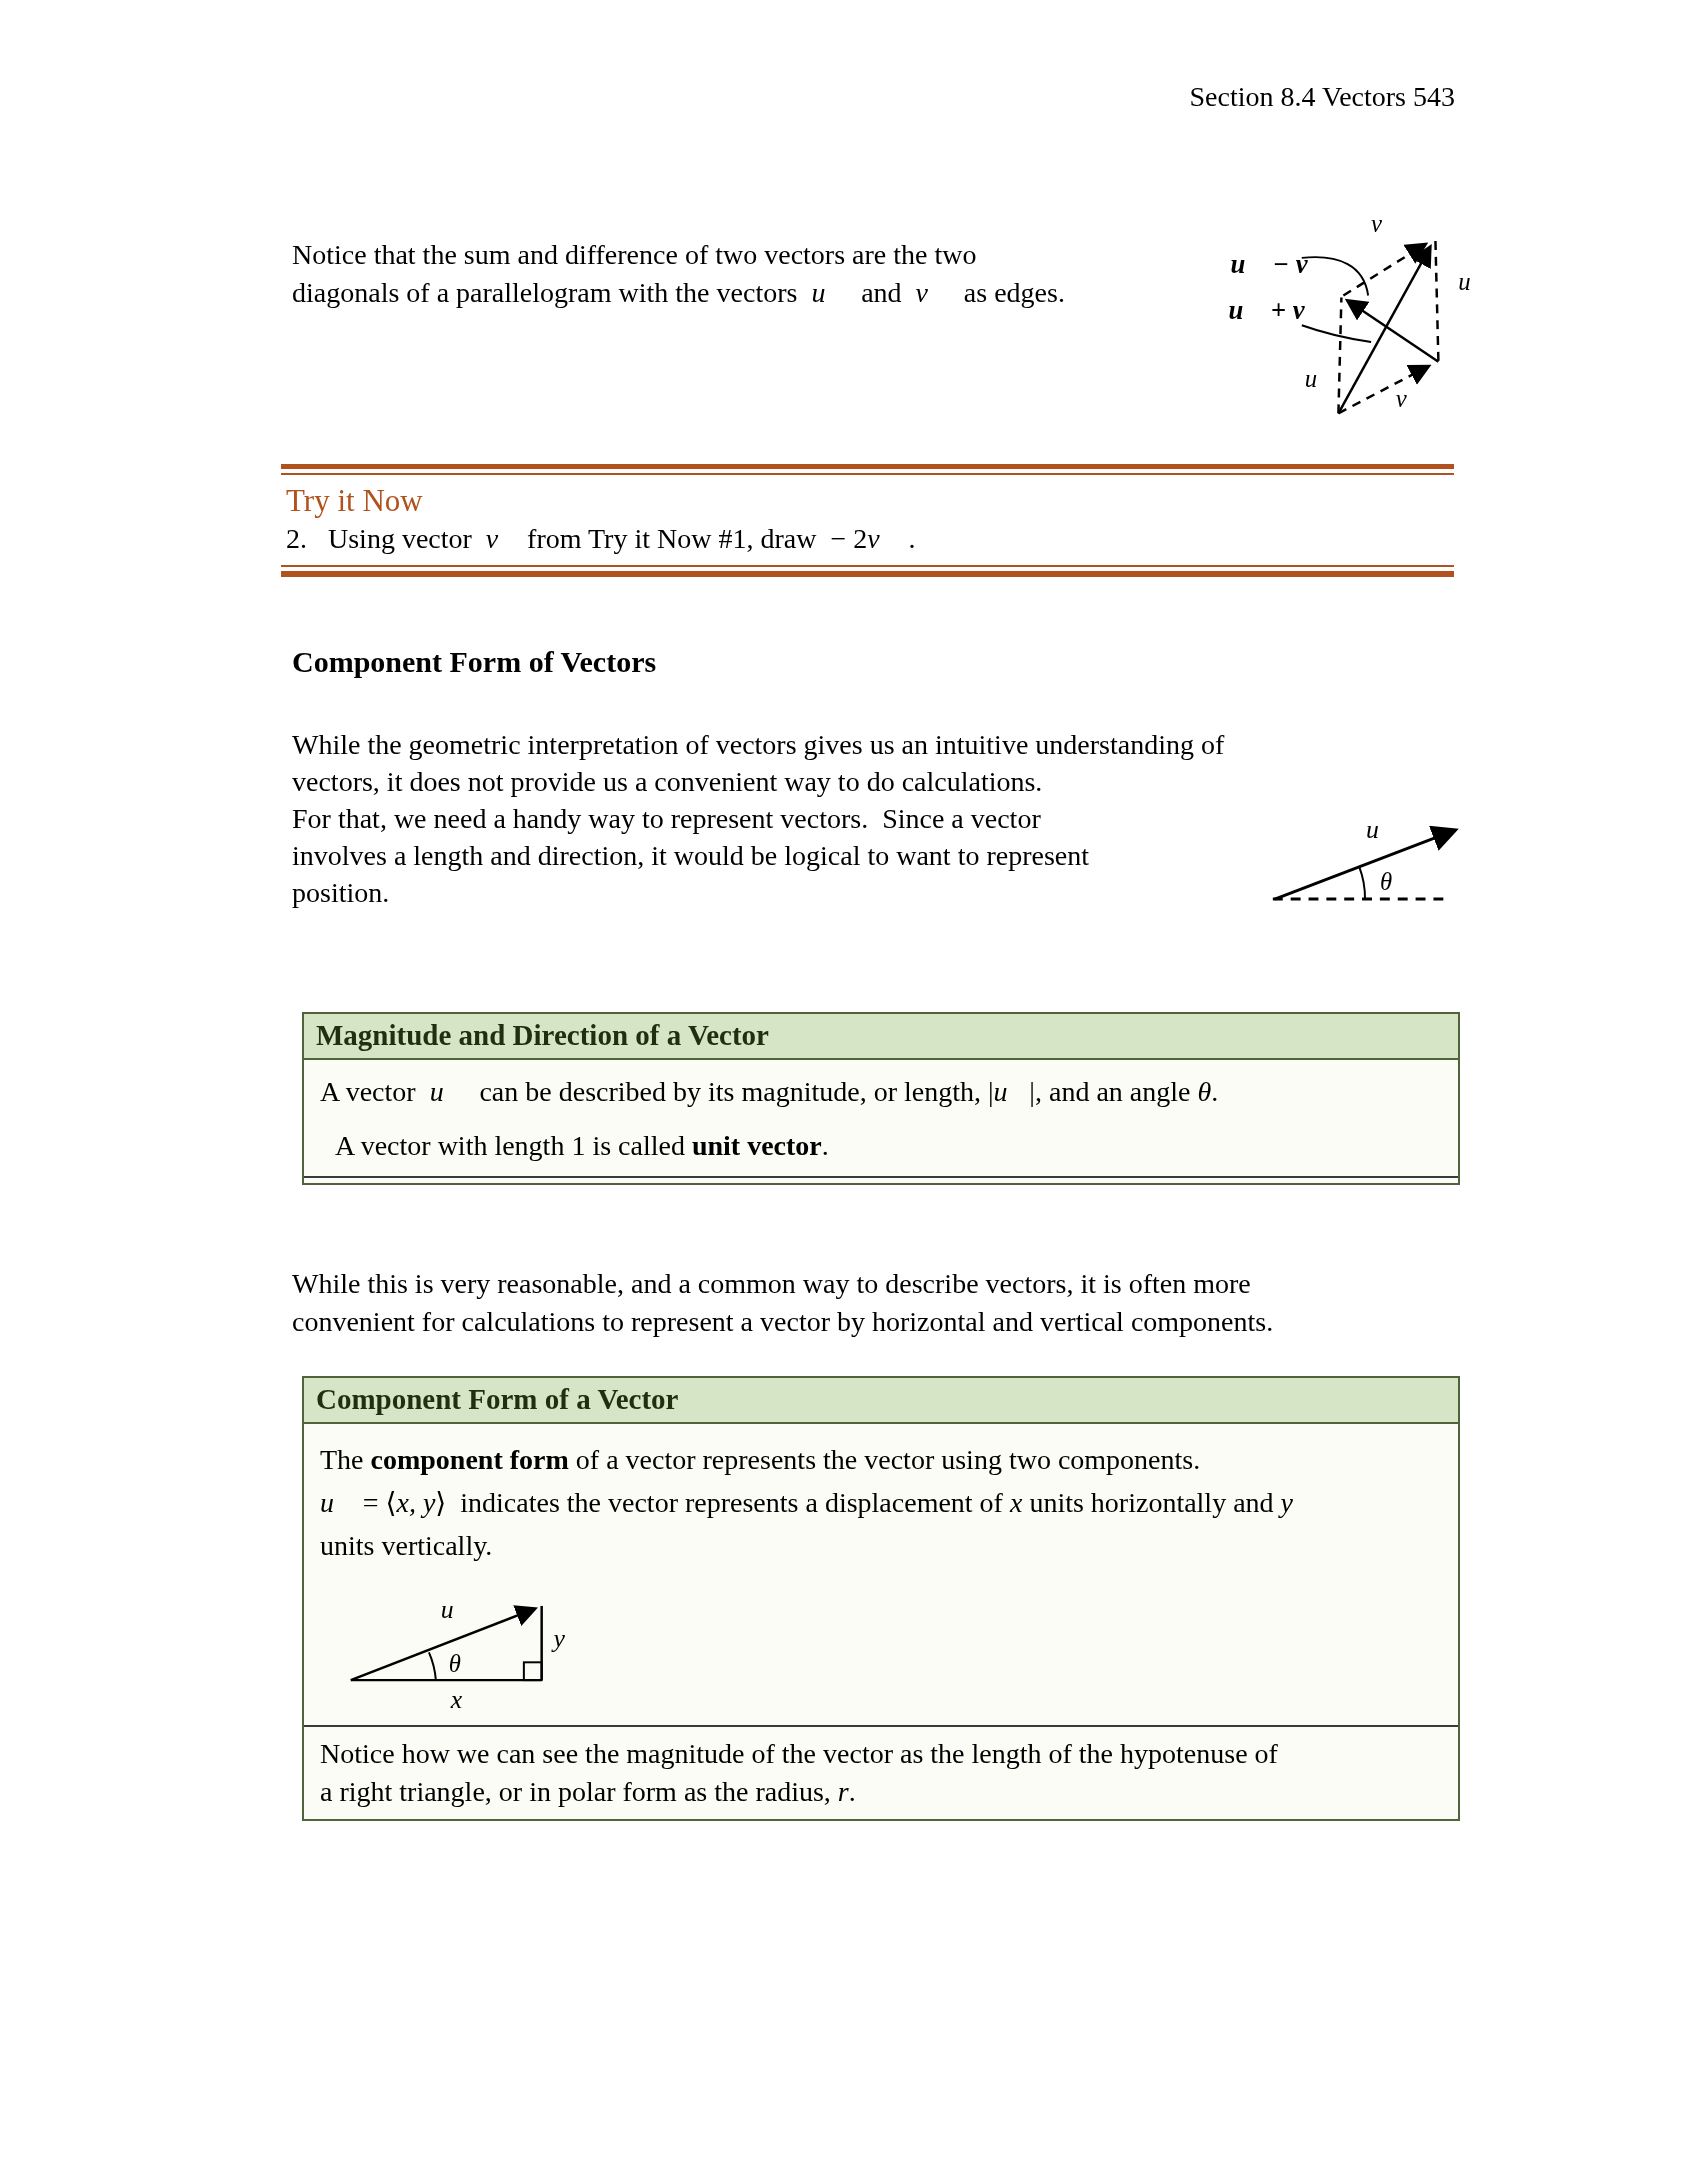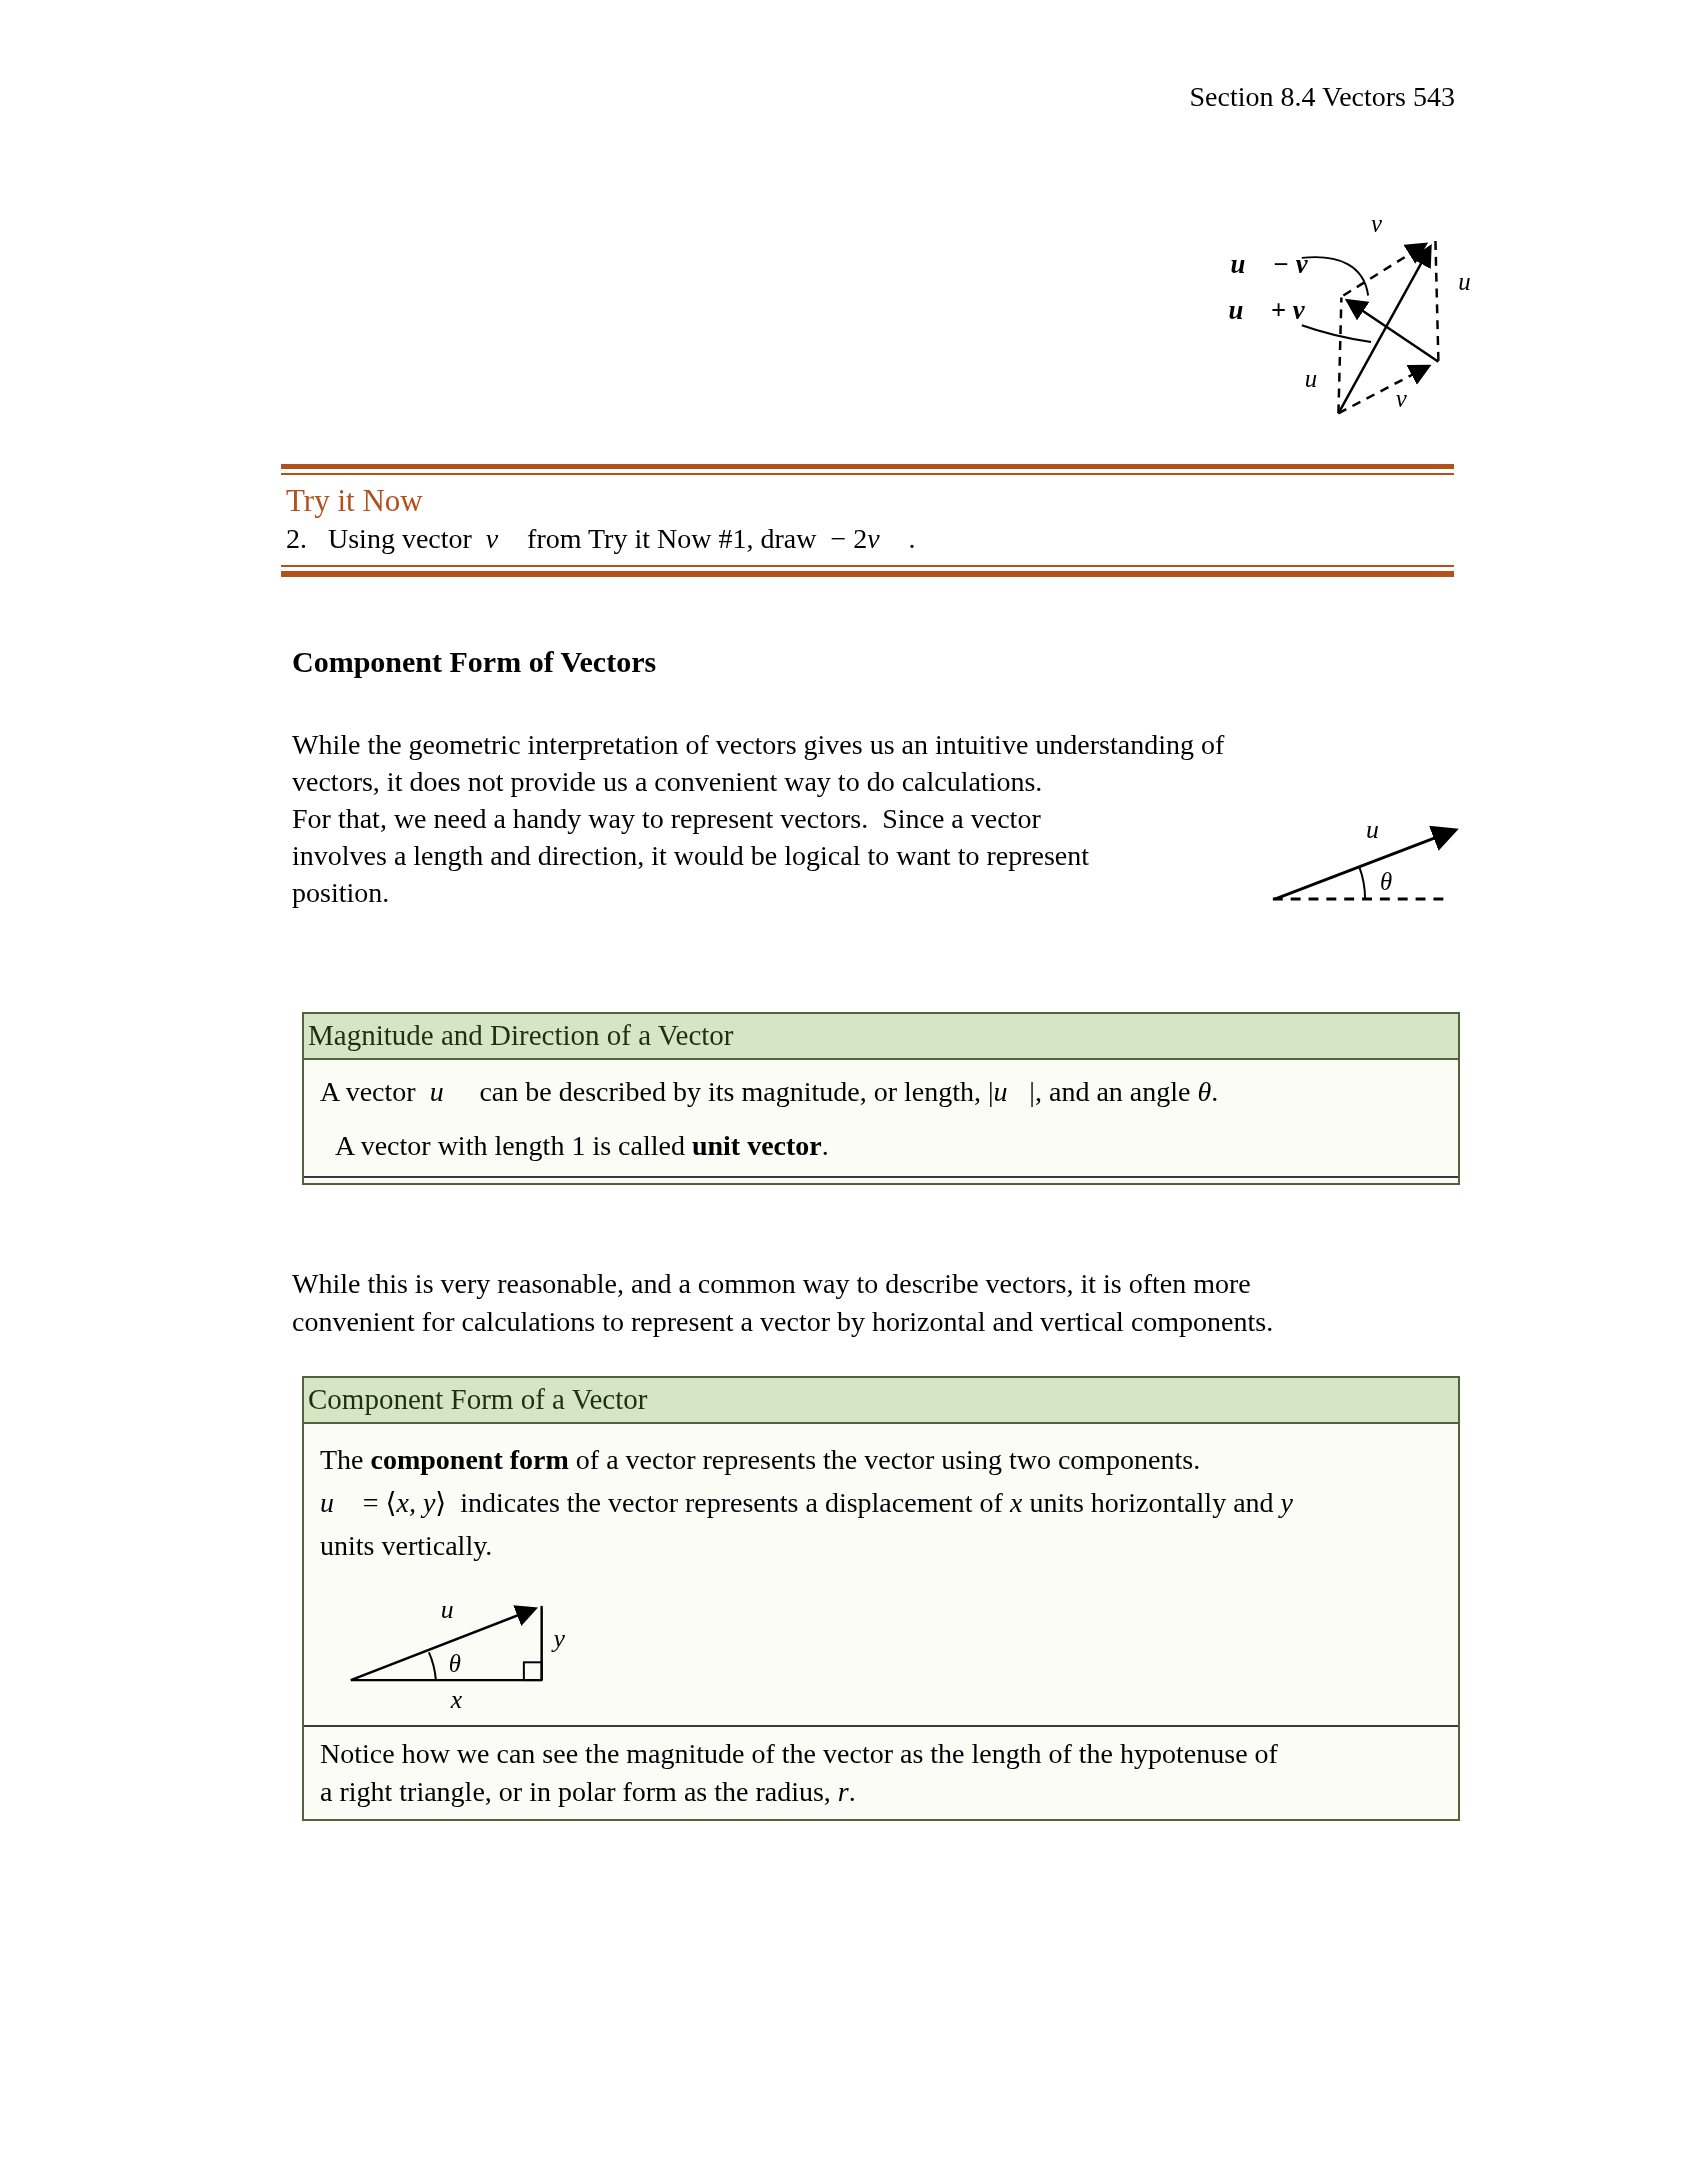--- a/index.html
+++ b/index.html
@@ -27,41 +27,45 @@
 
   .heading1{position:absolute;left:292px;top:645px;font-size:30px;font-weight:bold;}
 
   .para2{position:absolute;left:292px;top:726px;font-size:28px;line-height:37px;}
 
   .para3{position:absolute;left:292px;top:1265px;font-size:28px;line-height:38px;}
 
   .gbox{position:absolute;left:302px;width:1154px;border:2px solid #51633a;background:#fbfcf5;}
   .box1{top:1012px;}
   .box2{top:1376px;}
-  .gbox-header{background:#d6e5c6;border-bottom:2px solid #51633a;padding:5px 4px 6px;
-               font-size:29px;font-weight:normal;color:#1e3010;}
+  .gbox-header{background:#d6e5c6;border-bottom:2px solid #51633a;padding:5px 12px 6px;
+               font-size:29px;font-weight:bold;color:#1e3010;}
   .gbox-body{padding:16px 16px 0;font-size:28px;}
   .box1 .line-gap{margin-top:22px;margin-left:15px;}
   .box1 .gbox-body{padding-bottom:5px;}
   .row-line{border-top:2px solid #3a3a3a;margin:14px -16px 0;}
   .box2 .l1{line-height:40px;}
   .box2 .l2{line-height:46px;}
   .box2 .l3{line-height:40px;}
   #svg3{display:block;margin:10px 0 0 14px;}
   .box2 .row-line{margin-top:10px;}
   .notice{padding:8px 0 8px;}
   .notice .nline{line-height:38px;}
 </style>
 </head>
 <body>
 
 <div class="page">
 
   <div class="page-header">Section 8.4 Vectors  543</div>
 
+  <div class="para1">
+    <div class="keep-sp"><span>Notice that the sum and difference of two vectors are the two</span></div>
+    <div class="keep-sp"><span>diagonals of a parallelogram with the vectors  </span><span class="seg-i">u⃗</span><span>  and  </span><span class="seg-i">v⃗</span><span>  as edges.</span></div>
+  </div>
 
   <svg id="svg1" width="317" height="297" viewBox="0 0 320 300">
     <defs>
       <marker id="ah" viewBox="0 0 10 10" refX="7" refY="5" markerWidth="9" markerHeight="9" orient="auto-start-reverse">
         <path d="M0,0 L10,5 L0,10 z" fill="#000"></path>
       </marker>
     </defs>
     <line x1="167" y1="269" x2="170" y2="152" stroke="#000" stroke-width="2.5" stroke-dasharray="9 7"></line>
     <line x1="172" y1="150" x2="252" y2="100" stroke="#000" stroke-width="2.5" stroke-dasharray="9 7" marker-end="url(#ah)"></line>
     <line x1="265" y1="95" x2="268" y2="217" stroke="#000" stroke-width="2.5" stroke-dasharray="9 7"></line>

